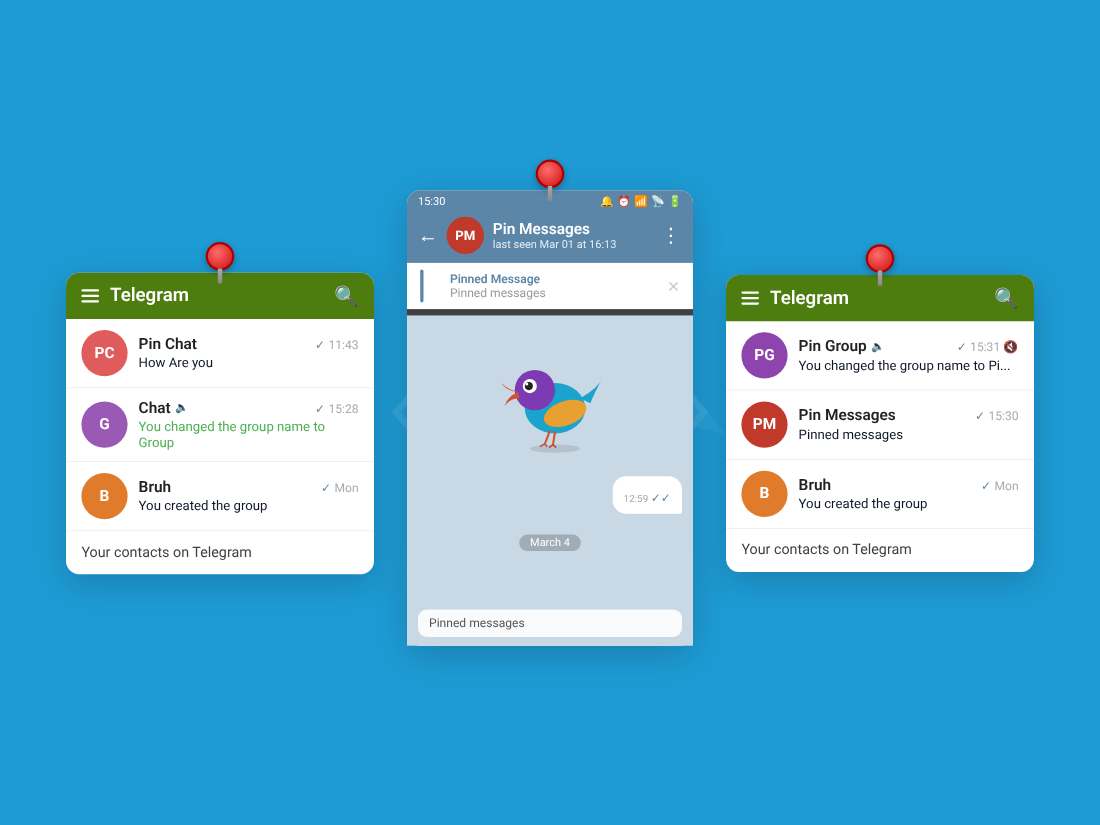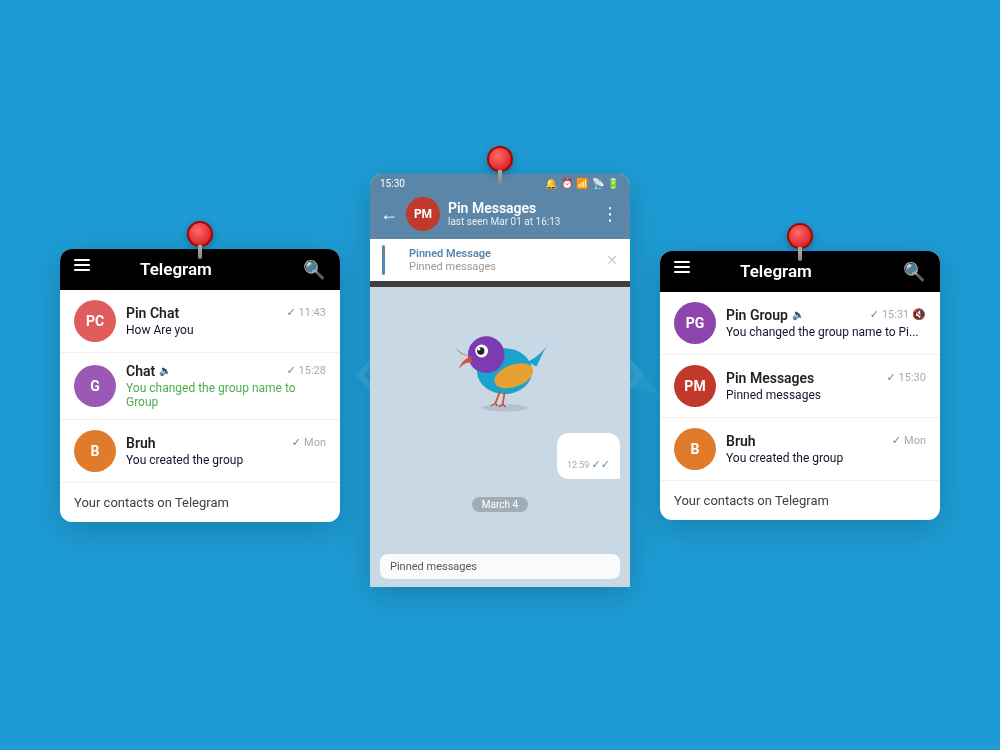--- a/index.html
+++ b/index.html
@@ -84,27 +84,26 @@
     }
 
     
     .panel-right {
       width: 280px;
       margin-top: 20px;
     }
 
     
     .panel-header {
-      background: #000000;
+      background: #4d7c0f;
       color: white;
       padding: 10px 14px;
       display: flex;
-      align-items: flex-start;
+      align-items: center;
       border-radius: 12px 12px 0 0;
-      gap: 40px;
     }
     .panel-header-title {
       font-size: 17px;
       font-weight: 600;
       flex: 1;
       margin-left: 10px;
     }
     .header-icon {
       font-size: 18px;
       cursor: pointer;
@@ -326,21 +325,21 @@
     }
     .bird-svg-container {
       width: 110px;
       height: 110px;
     }
 
     .bubble-time {
       font-size: 9px;
       color: #aaa;
       text-align: right;
-      margin-top: 17px;
+      margin-top: 5px;
     }
 
     
     .bottom-popup {
       background: rgba(255,255,255,0.9);
       margin: 0 10px 8px;
       border-radius: 8px;
       padding: 6px 10px;
       font-size: 11px;
       color: #555;

